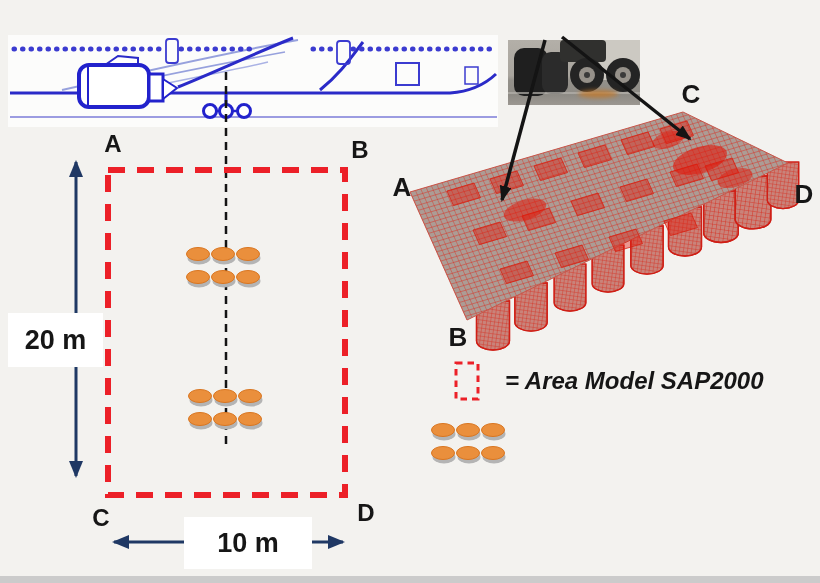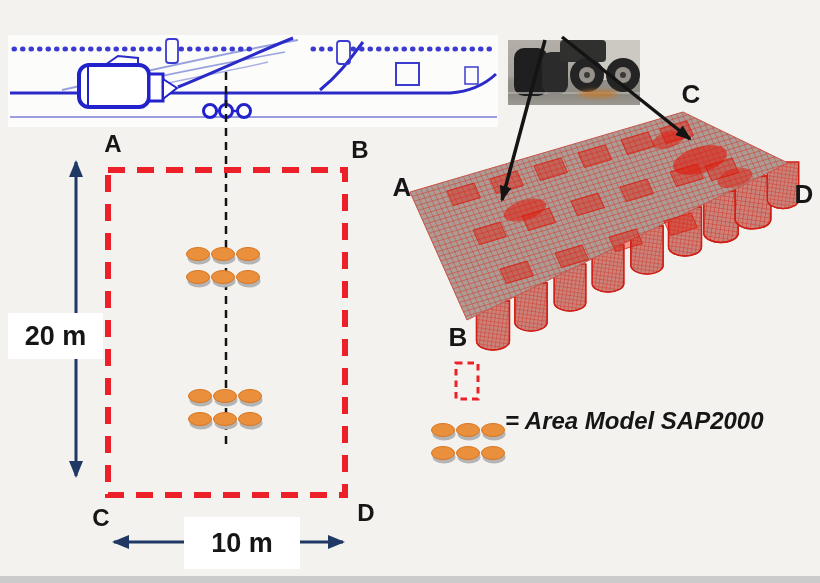--- a/index.html
+++ b/index.html
@@ -4,21 +4,21 @@
 <style>
   html,body{margin:0;padding:0;background:#e9e8e6;}
   .canvas{position:relative;width:820px;height:583px;background:#f3f2ef;overflow:hidden;
           font-family:"Liberation Sans",sans-serif;}
   .layer-svg{position:absolute;left:0;top:0;z-index:2;}
   .txt{position:absolute;z-index:3;color:#161616;font-weight:700;white-space:nowrap;}
   .corner{font-size:24px;transform:translateX(-50%);}
   .mesh-corner{font-size:26px;transform:translateX(-50%);}
   .dim-box{background:#ffffff;display:flex;align-items:center;justify-content:center;
            font-size:27px;}
-  .legend-text{font-size:24px;font-style:italic;font-weight:600;margin-top:40px;}
+  .legend-text{font-size:24px;font-style:italic;font-weight:600;}
   .photo{position:absolute;left:508px;top:40px;width:132px;height:65px;z-index:1;
          background:linear-gradient(#b3afa8 0%,#a8a49d 55%,#93908a 62%,#8e8b85 85%,#9b9791 100%);
          overflow:hidden;}
   .photo .sky-patch{position:absolute;right:0;top:0;width:46px;height:40px;background:#ccc9c2;}
   .photo .tire-big{position:absolute;left:6px;top:8px;width:34px;height:48px;background:#1f1f1f;border-radius:10px;}
   .photo .tire-big2{position:absolute;left:34px;top:12px;width:26px;height:42px;background:#2b2b2b;border-radius:9px;}
   .photo .strut{position:absolute;left:52px;top:0px;width:46px;height:22px;background:#30302e;border-radius:4px;}
   .photo .wheel{position:absolute;width:34px;height:34px;border-radius:50%;background:#242424;top:18px;}
   .photo .wheel .rim{position:absolute;left:9px;top:9px;width:16px;height:16px;border-radius:50%;background:#96918a;}
   .photo .wheel .hub{position:absolute;left:14px;top:14px;width:6px;height:6px;border-radius:50%;background:#3a3a3a;}
@@ -228,22 +228,22 @@
         <use href="#fpRow" x="443" y="453"></use>
       </g>
     </g>
   </svg>
 
   <div class="txt corner" style="left:113px;top:130px;">A</div>
   <div class="txt corner" style="left:360px;top:136px;">B</div>
   <div class="txt corner" style="left:101px;top:504px;">C</div>
   <div class="txt corner" style="left:366px;top:499px;">D</div>
 
-  <div class="txt dim-box" style="left:8px;top:313px;width:95px;height:46px;z-index:3;">20 m</div>
-  <div class="txt dim-box" style="left:184px;top:517px;width:116px;height:52px;z-index:3;">10 m</div>
+  <div class="txt dim-box" style="left:8px;top:313px;width:95px;height:54px;z-index:3;">20 m</div>
+  <div class="txt dim-box" style="left:184px;top:517px;width:128px;height:52px;z-index:3;">10 m</div>
 
   <div class="txt mesh-corner" style="left:402px;top:172px;">A</div>
   <div class="txt mesh-corner" style="left:458px;top:322px;">B</div>
   <div class="txt mesh-corner" style="left:691px;top:79px;">C</div>
   <div class="txt mesh-corner" style="left:804px;top:179px;">D</div>
 
   <div class="txt legend-text" style="left:505px;top:367px;">= Area Model SAP2000</div>
 
 </div>
 

